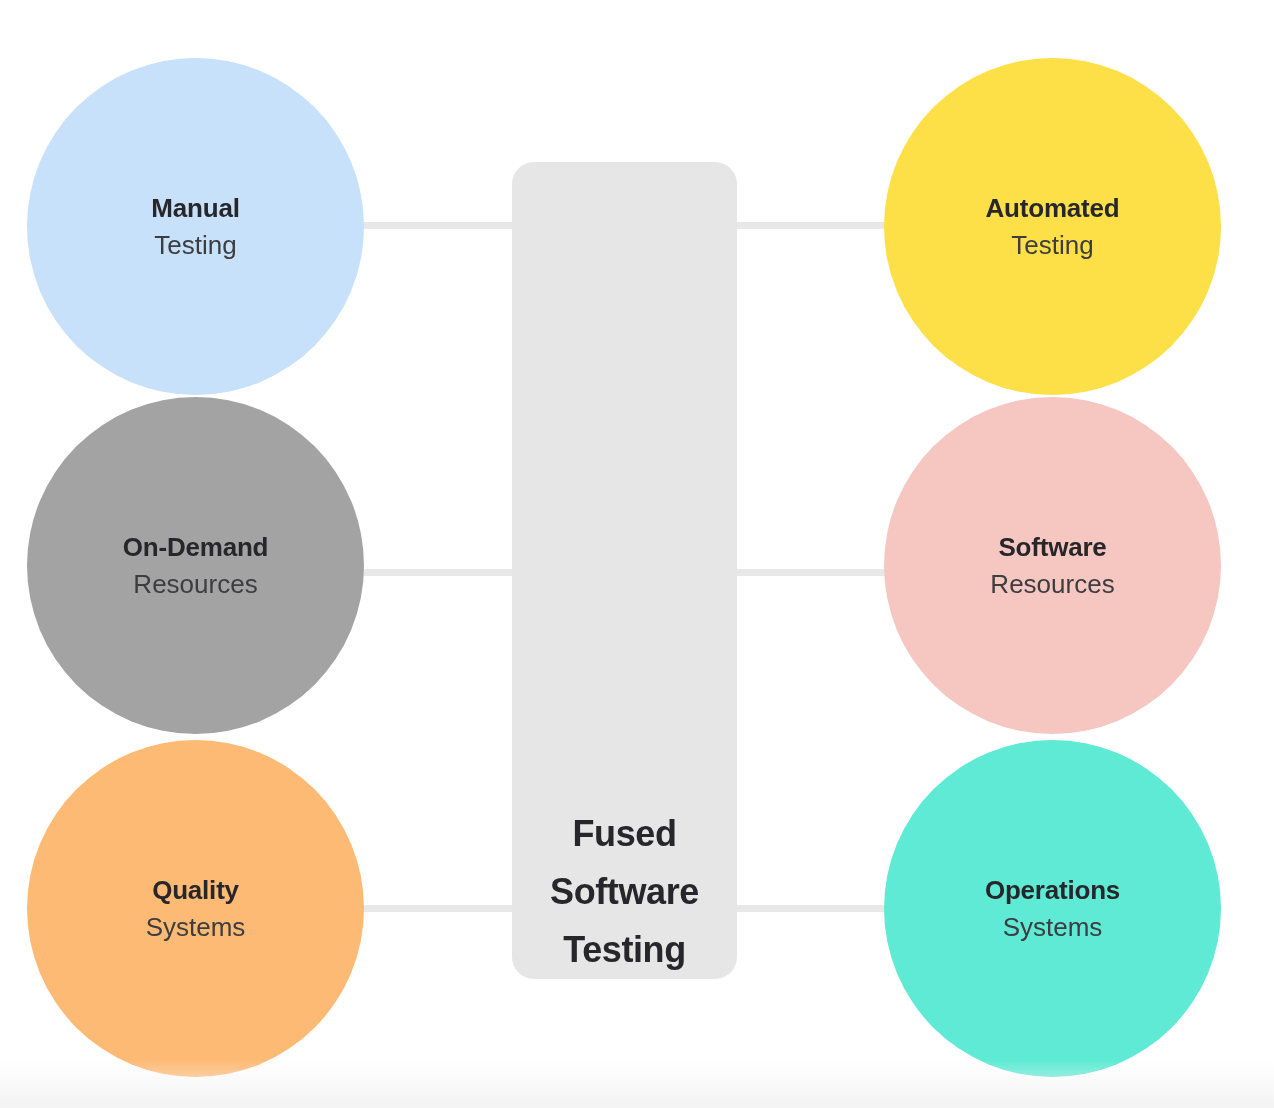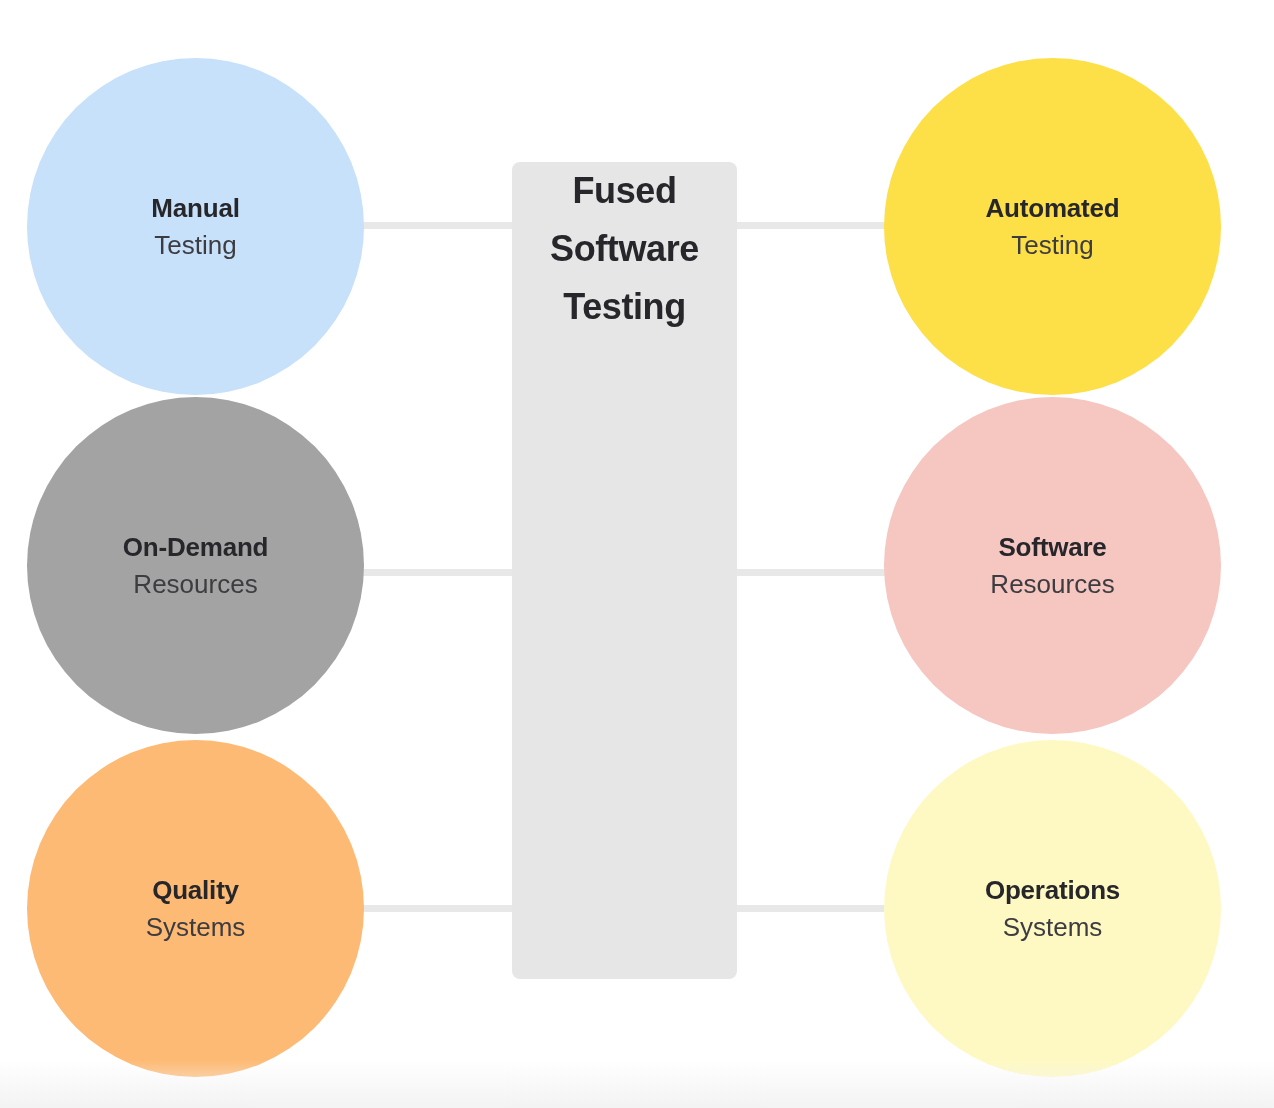--- a/index.html
+++ b/index.html
@@ -53,23 +53,23 @@
     color: #3c3c41;
   }
 
   
   .center-node {
     position: absolute;
     left: 512px;
     top: 162px;
     width: 225px;
     height: 817px;
-    border-radius: 8px;
+    border-radius: 22px;
     display: flex;
-    align-items: flex-start;
+    align-items: flex-end;
     justify-content: center;
     text-align: center;
   }
   .center-title {
     font-size: 36px;
     line-height: 58px;
     font-weight: 700;
     color: #26262b;
     letter-spacing: -0.4px;
     white-space: pre-line;
@@ -110,21 +110,21 @@
   </div>
 
   <div class="node col-r row0" style="background: #fde047;">
     <div class="node-label-primary">Automated</div>
     <div class="node-label-secondary">Testing</div>
   </div>
   <div class="node col-r row1" style="background: rgb(246, 198, 193);">
     <div class="node-label-primary">Software</div>
     <div class="node-label-secondary">Resources</div>
   </div>
-  <div class="node col-r row2" style="background: #fef9c3;">
+  <div class="node col-r row2" style="background: #5eead4;">
     <div class="node-label-primary">Operations</div>
     <div class="node-label-secondary">Systems</div>
   </div>
 
   <div class="center-node" style="background: rgb(230, 230, 230);">
     <div class="center-title">Fused
 Software
 Testing</div>
   </div>
 

